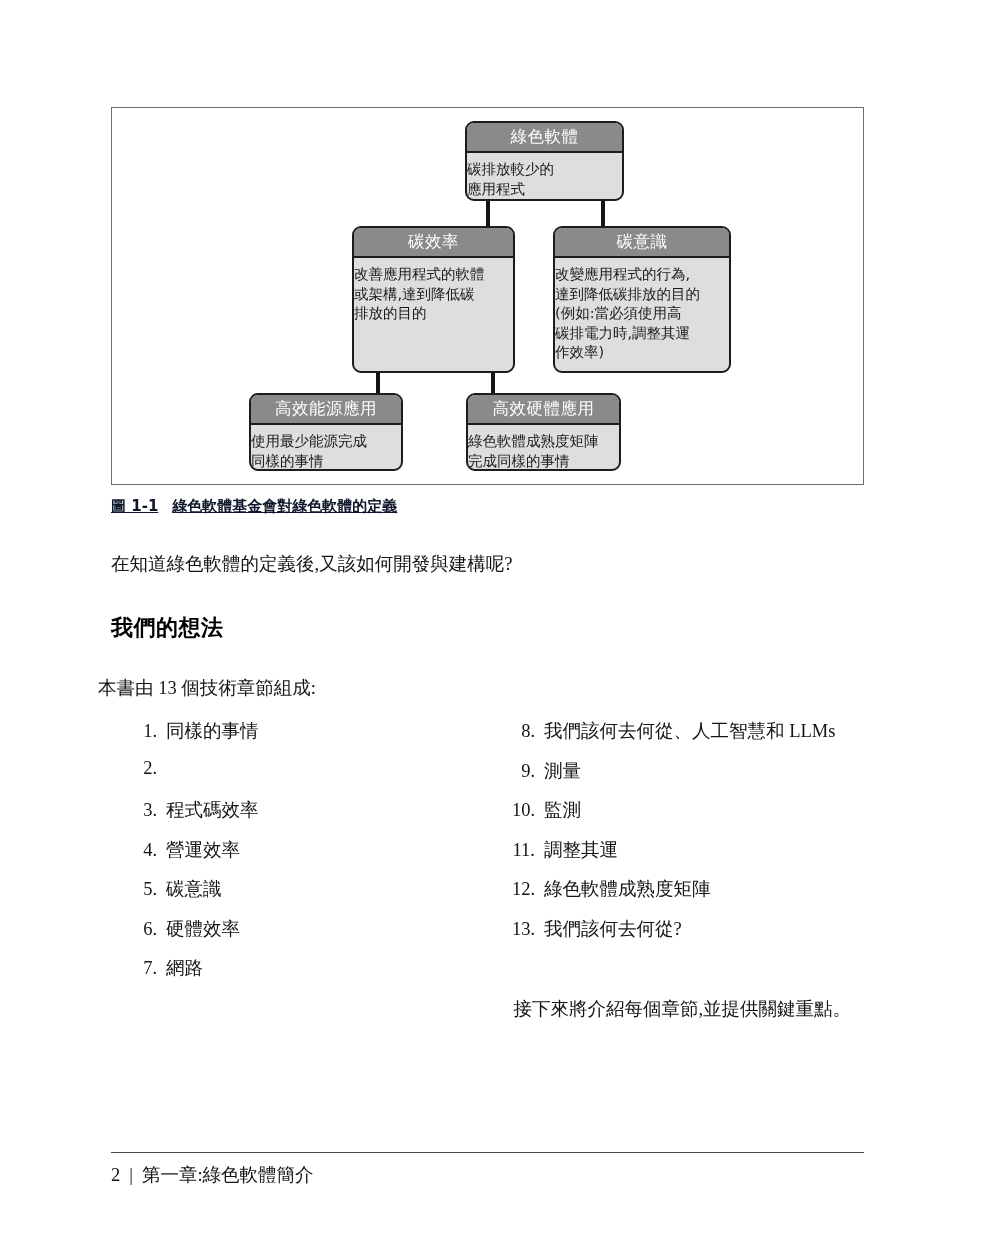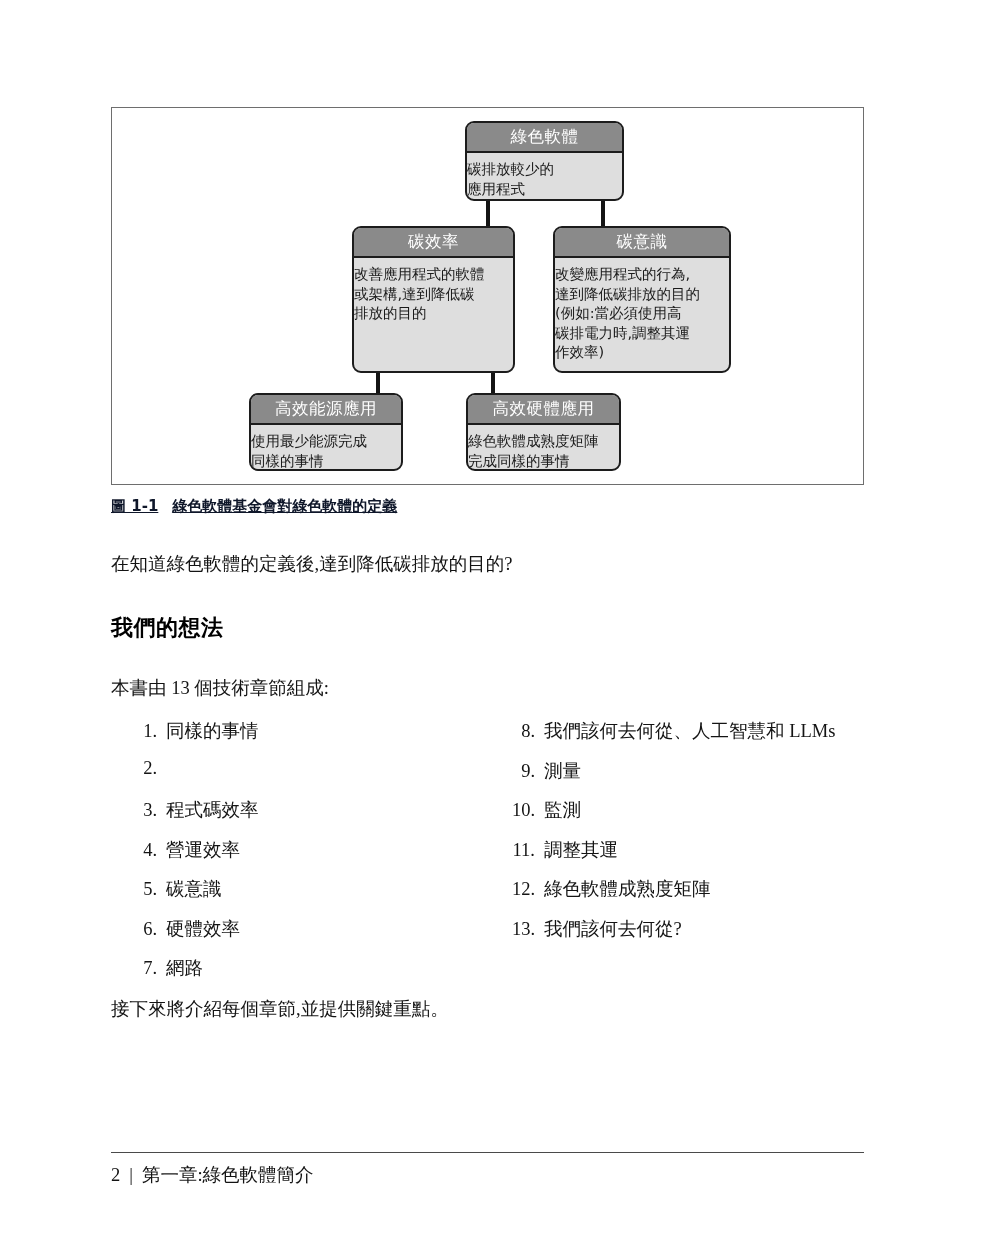--- a/index.html
+++ b/index.html
@@ -105,22 +105,22 @@
 
   
   .para {
     position: absolute;
     font-family: "Liberation Serif", "DejaVu Serif", serif;
     font-size: 18.5px;
     line-height: 28px;
     color: #141414;
   }
   #para-intro   { left: 111px; top: 550px; width: 740px; }
-  #para-chapters{ left: 111px; top: 674px; width: 740px; }
-  #para-closing { left: 111px; top: 995px; width: 740px; }
+  #para-chapters{ left: 98px; top: 674px; width: 740px; }
+  #para-closing { left: 111px; top: 995px; width: 740px; text-align: right; }
 
   .section-title {
     position: absolute;
     left: 111px;
     top: 613px;
     font-family: "DejaVu Sans", "Liberation Sans", sans-serif;
     font-size: 22px;
     font-weight: bold;
     color: #000000;
     letter-spacing: 0.5px;
@@ -217,21 +217,21 @@
         <div class="node-header">高效硬體應用</div>
         <div class="node-body">綠色軟體成熟度矩陣
 完成同樣的事情</div>
       </div>
 
     </div>
   </div>
 
   <div class="caption"><span class="cap-num">圖 1-1</span><span>綠色軟體基金會對綠色軟體的定義</span></div>
 
-  <div class="para" id="para-intro">在知道綠色軟體的定義後,達到降低碳排放的目的?</div>
+  <div class="para" id="para-intro">在知道綠色軟體的定義後,又該如何開發與建構呢?</div>
 
   <div class="section-title">我們的想法</div>
 
   <div class="para" id="para-chapters">本書由 13 個技術章節組成:</div>
 
   <div class="list-col" id="list-left">
     <div class="list-item">
         <span class="item-num">1.</span>
         <span class="item-dot"></span>
         <span class="item-label">同樣的事情</span>

